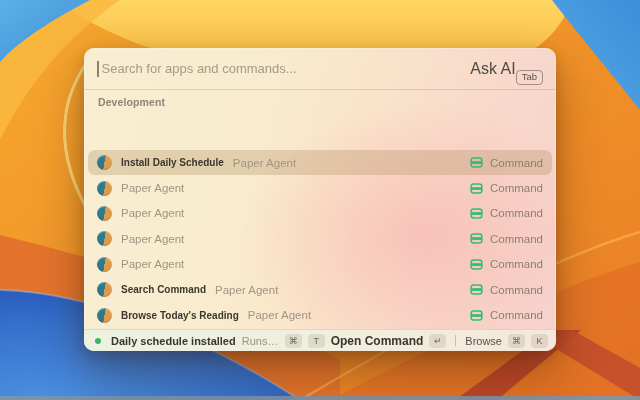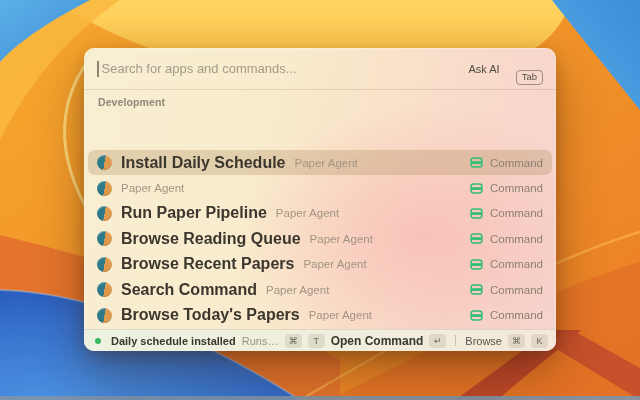--- a/index.html
+++ b/index.html
@@ -21,42 +21,42 @@
     box-shadow:0 22px 48px rgba(55,25,5,.38), 0 5px 14px rgba(55,25,5,.22),
                inset 0 0 0 1px rgba(255,255,255,.28);
   }
   
   .search-row{
     height:41px;display:flex;align-items:center;padding:0 13px;
     border-bottom:1px solid rgba(110,90,60,.18);
   }
   .caret{width:1.5px;height:16px;background:#8a8376;margin-right:3px;flex:none;}
   .search-placeholder{flex:1;font-size:13px;color:#a49a8a;white-space:nowrap;overflow:hidden;}
-  .ask-ai{font-size:11px;font-weight:500;color:#4e4a42;margin-right:16px;white-space:nowrap;}
+  .ask-ai{font-size:16px;font-weight:500;color:#4e4a42;margin-right:0;white-space:nowrap;}
   .tab-badge{
     font-size:9.5px;color:#57524a;border:1px solid rgba(87,82,74,.55);
     border-radius:4px;padding:1px 5px 2px;line-height:1.1;white-space:nowrap;margin-top:18px;
   }
   
   .section-label{
     font-size:10.5px;font-weight:700;color:#8f8678;padding:6px 14px 4px;letter-spacing:.1px;
   }
   
   .command-list{position:absolute;top:102px;left:0;right:0;bottom:22px;overflow:hidden;}
   .row{
     height:25.4px;margin:0 4px;padding:0 9px;border-radius:7px;
     display:flex;align-items:center;gap:9px;box-sizing:border-box;
   }
   .row.selected{background:rgba(172,140,93,.30);}
   .app-icon{
     width:15px;height:15px;border-radius:50%;flex:none;
     background:linear-gradient(100deg,#2e7a8a 0 50%,#df994b 50%);
     box-shadow:inset 0 1px 1px rgba(255,255,255,.35), inset 0 -1px 1px rgba(0,0,0,.15);
   }
-  .row-title{font-size:16px;font-weight:600;color:#3c372e;white-space:nowrap;}
+  .row-title{font-size:10px;font-weight:600;color:#3c372e;white-space:nowrap;}
   .row-subtitle{font-size:11.5px;color:#a29484;white-space:nowrap;}
   .row-right{margin-left:auto;display:flex;align-items:center;gap:7px;justify-content:flex-end;}
   .cmd-icon{width:13px;height:13px;flex:none;display:block;}
   .row-accessory{font-size:11.5px;color:#8d8071;white-space:nowrap;}
   
   .status-bar{
     position:absolute;left:0;right:0;bottom:0;height:22px;
     display:flex;align-items:center;gap:6px;padding:0 8px;box-sizing:border-box;
     background:linear-gradient(90deg,#edf2e0 0%,#f1eedd 55%,#f4e8da 100%);
     border-top:1px solid rgba(110,100,70,.16);
@@ -157,45 +157,42 @@
       <span class="row-right">
         <svg class="cmd-icon" viewBox="0 0 14 14">
           <rect x="1.2" y="2.2" width="11.6" height="9.6" rx="2.6" fill="none" stroke="#2fbe76" stroke-width="1.6"></rect>
           <rect x="1.2" y="5.6" width="11.6" height="2.9" fill="#2fbe76"></rect>
         </svg>
         <span class="row-accessory">Command</span>
       </span>
     </div>
       <div class="row">
       <span class="app-icon"></span>
-      <span class="row-title">Run Paper Pipeline</span>
-      <span class="row-subtitle">Paper Agent</span>
-      <span class="row-right">
-        <svg class="cmd-icon" viewBox="0 0 14 14">
-          <rect x="1.2" y="2.2" width="11.6" height="9.6" rx="2.6" fill="none" stroke="#2fbe76" stroke-width="1.6"></rect>
-          <rect x="1.2" y="5.6" width="11.6" height="2.9" fill="#2fbe76"></rect>
-        </svg>
-        <span class="row-accessory">Command</span>
-      </span>
-    </div>
-      <div class="row">
-      <span class="app-icon"></span>
-      <span class="row-title">Browse Reading Queue</span>
-      <span class="row-subtitle">Paper Agent</span>
-      <span class="row-right">
-        <svg class="cmd-icon" viewBox="0 0 14 14">
-          <rect x="1.2" y="2.2" width="11.6" height="9.6" rx="2.6" fill="none" stroke="#2fbe76" stroke-width="1.6"></rect>
-          <rect x="1.2" y="5.6" width="11.6" height="2.9" fill="#2fbe76"></rect>
-        </svg>
-        <span class="row-accessory">Command</span>
-      </span>
-    </div>
-      <div class="row">
-      <span class="app-icon"></span>
-      <span class="row-title">Browse Recent Papers</span>
+      <span class="row-subtitle">Paper Agent</span>
+      <span class="row-right">
+        <svg class="cmd-icon" viewBox="0 0 14 14">
+          <rect x="1.2" y="2.2" width="11.6" height="9.6" rx="2.6" fill="none" stroke="#2fbe76" stroke-width="1.6"></rect>
+          <rect x="1.2" y="5.6" width="11.6" height="2.9" fill="#2fbe76"></rect>
+        </svg>
+        <span class="row-accessory">Command</span>
+      </span>
+    </div>
+      <div class="row">
+      <span class="app-icon"></span>
+      <span class="row-subtitle">Paper Agent</span>
+      <span class="row-right">
+        <svg class="cmd-icon" viewBox="0 0 14 14">
+          <rect x="1.2" y="2.2" width="11.6" height="9.6" rx="2.6" fill="none" stroke="#2fbe76" stroke-width="1.6"></rect>
+          <rect x="1.2" y="5.6" width="11.6" height="2.9" fill="#2fbe76"></rect>
+        </svg>
+        <span class="row-accessory">Command</span>
+      </span>
+    </div>
+      <div class="row">
+      <span class="app-icon"></span>
       <span class="row-subtitle">Paper Agent</span>
       <span class="row-right">
         <svg class="cmd-icon" viewBox="0 0 14 14">
           <rect x="1.2" y="2.2" width="11.6" height="9.6" rx="2.6" fill="none" stroke="#2fbe76" stroke-width="1.6"></rect>
           <rect x="1.2" y="5.6" width="11.6" height="2.9" fill="#2fbe76"></rect>
         </svg>
         <span class="row-accessory">Command</span>
       </span>
     </div>
       <div class="row">
@@ -205,21 +202,21 @@
       <span class="row-right">
         <svg class="cmd-icon" viewBox="0 0 14 14">
           <rect x="1.2" y="2.2" width="11.6" height="9.6" rx="2.6" fill="none" stroke="#2fbe76" stroke-width="1.6"></rect>
           <rect x="1.2" y="5.6" width="11.6" height="2.9" fill="#2fbe76"></rect>
         </svg>
         <span class="row-accessory">Command</span>
       </span>
     </div>
       <div class="row">
       <span class="app-icon"></span>
-      <span class="row-title">Browse Today's Papers</span>
+      <span class="row-title">Browse Today's Reading</span>
       <span class="row-subtitle">Paper Agent</span>
       <span class="row-right">
         <svg class="cmd-icon" viewBox="0 0 14 14">
           <rect x="1.2" y="2.2" width="11.6" height="9.6" rx="2.6" fill="none" stroke="#2fbe76" stroke-width="1.6"></rect>
           <rect x="1.2" y="5.6" width="11.6" height="2.9" fill="#2fbe76"></rect>
         </svg>
         <span class="row-accessory">Command</span>
       </span>
     </div>
       <div class="row">

